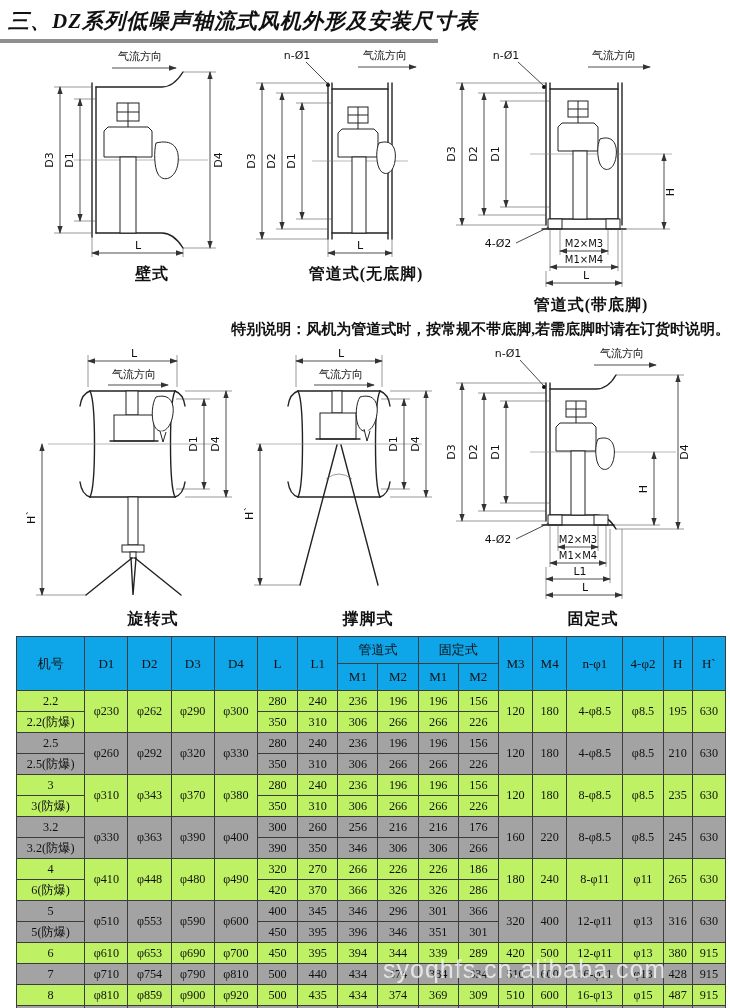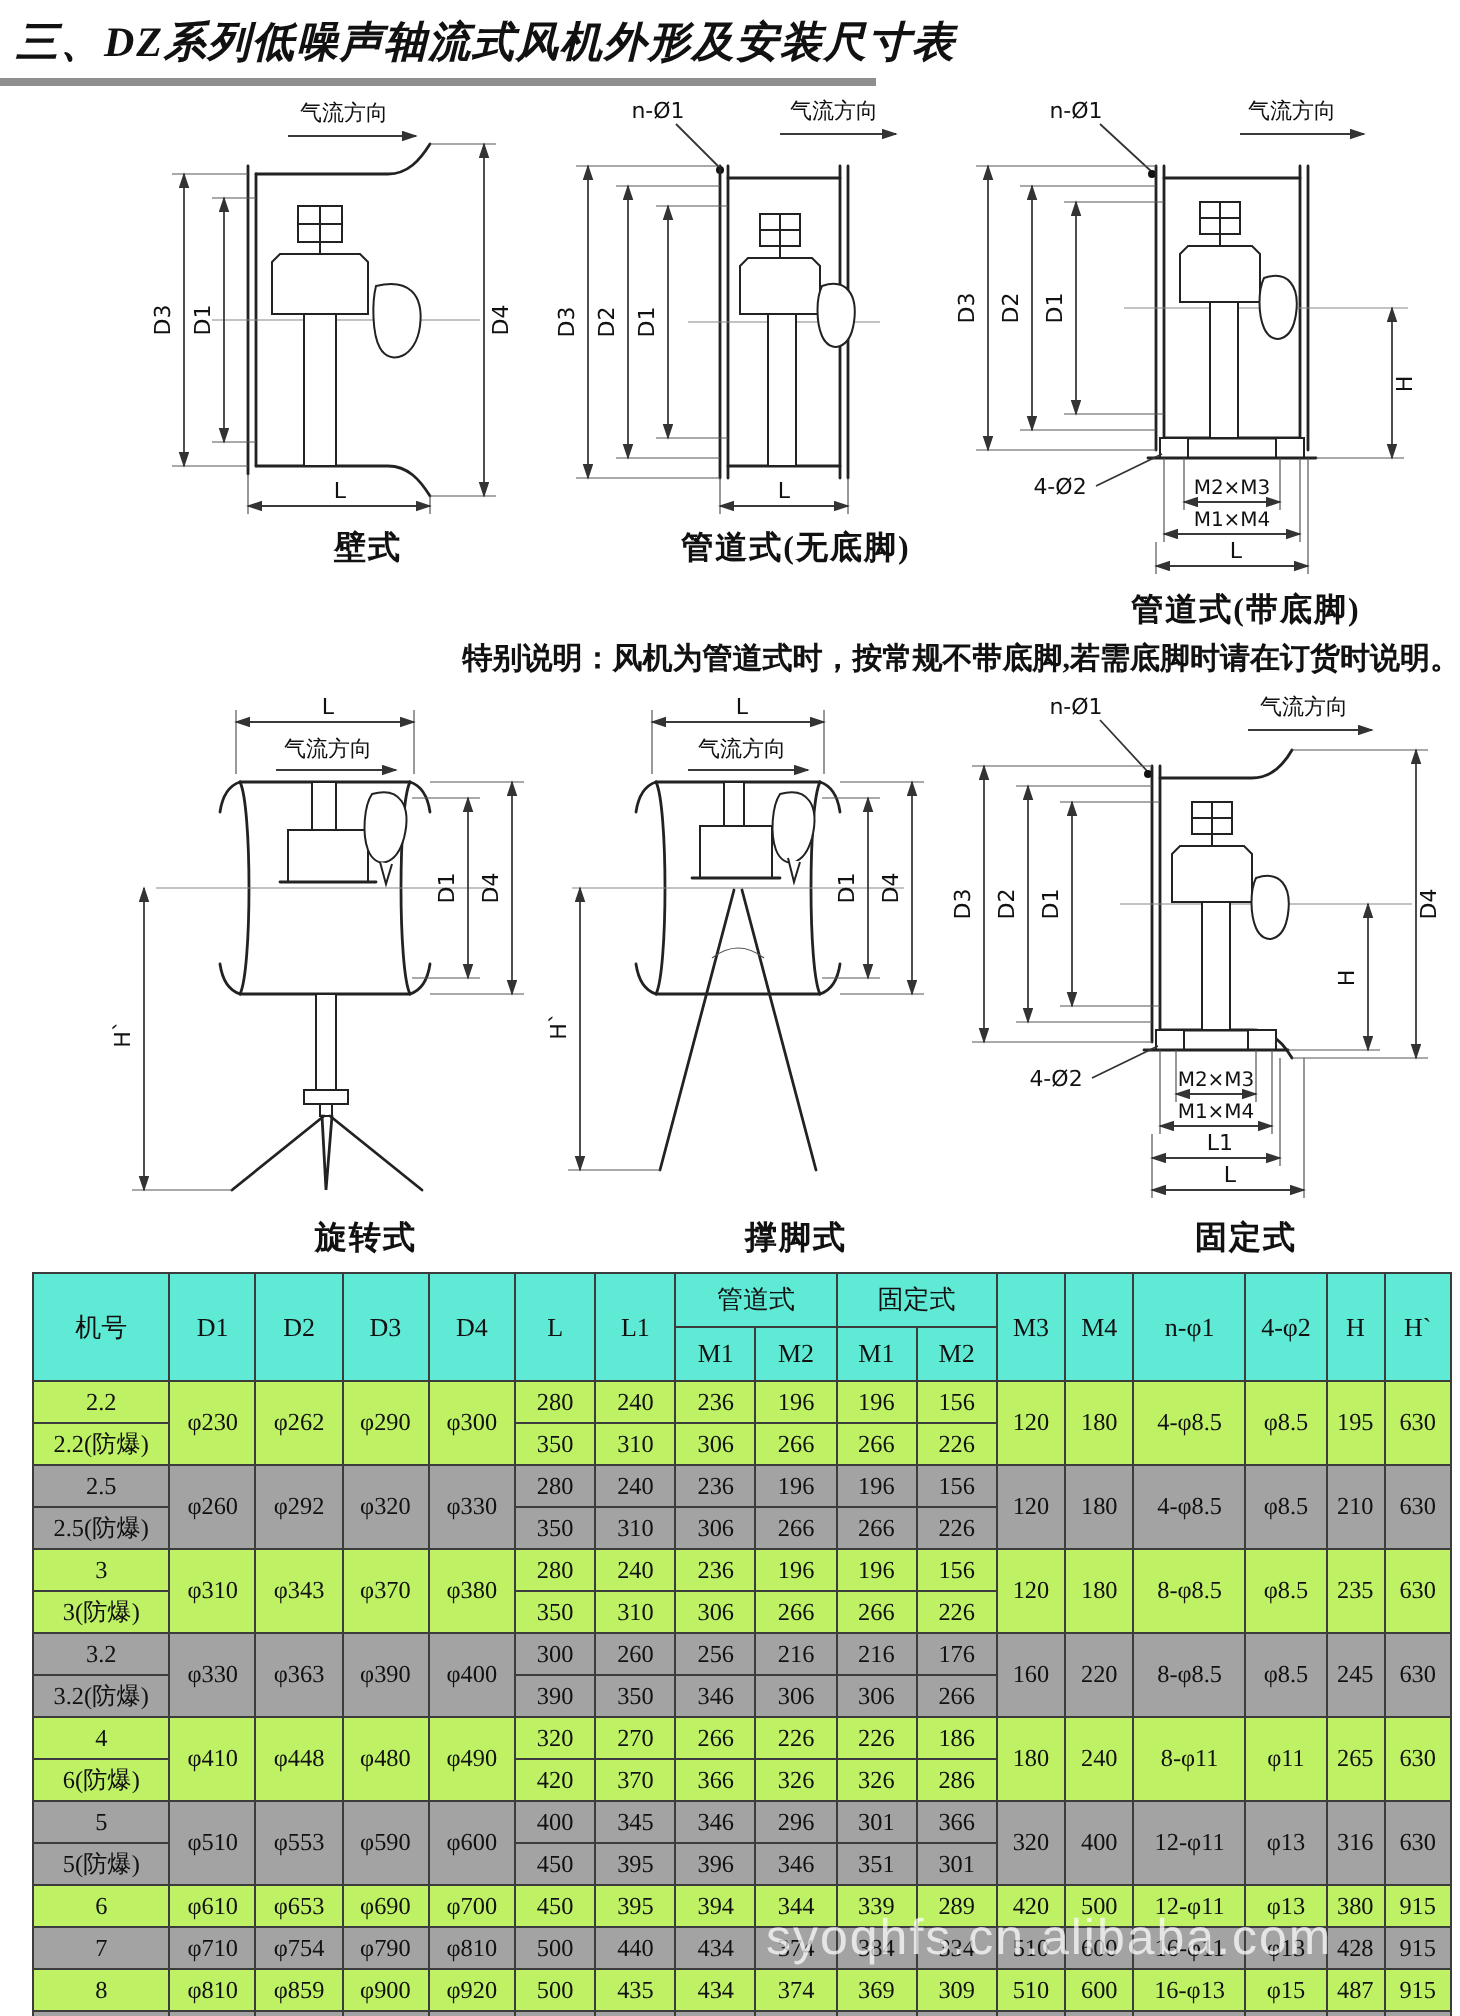--- a/index.html
+++ b/index.html
@@ -4,21 +4,21 @@
 <style>
   html,body{margin:0;padding:0;}
   body{
     width:730px;height:1008px;background:#fff;position:relative;overflow:hidden;
     font-family:"Liberation Serif","DejaVu Serif",serif;color:#111;
   }
   .title{
     font-size:21px;font-weight:bold;padding:7px 0 4px 8px;letter-spacing:1px;
     width:430px;border-bottom:4px solid #8f8f8f;white-space:nowrap;font-style:italic;
   }
-  .diagrams-row{display:flex;justify-content:flex-end;align-items:flex-start;padding:4px 6px 0 26px;}
+  .diagrams-row{display:flex;justify-content:flex-start;align-items:flex-start;padding:4px 6px 0 14px;}
   .diagram{display:flex;flex-direction:column;align-items:center;}
   .caption{font-size:16px;font-weight:bold;margin-top:2px;letter-spacing:1px;margin-left:48px;}
   .note{text-align:right;font-size:15px;font-weight:bold;margin:4px 0 2px 0;}
   
   svg text{font-family:"DejaVu Sans","Liberation Sans",sans-serif;font-size:11px;fill:#111;}
   svg text.small{font-size:10px;}
   .body-ln{stroke:#222;stroke-width:1.4;fill:none;stroke-linecap:round;}
   .mot{stroke:#222;stroke-width:1;fill:#fff;}
   .dim{stroke:#3a3a3a;stroke-width:0.9;fill:none;}
   .ext{stroke:#555;stroke-width:0.6;fill:none;}
@@ -27,21 +27,21 @@
   .dot{fill:#111;}
   
   table.size-table{
     border-collapse:collapse;margin:6px 0 0 16px;table-layout:fixed;width:710px;
     font-size:12.2px;text-align:center;
   }
   table.size-table th,table.size-table td{
     border:1px solid #3c3c3c;font-weight:normal;padding:0 1px;height:20px;line-height:1.05;
     overflow:hidden;white-space:nowrap;
   }
-  table.size-table thead th{background:#5eead4;height:26px;font-size:13px;}
+  table.size-table thead th{background:#0ea5e9;height:26px;font-size:13px;}
   table.size-table tbody tr{background:#bef264;}
   table.size-table tbody tr.shade{background:#a3a3a3;}
   .watermark{
     position:absolute;left:383px;top:955px;font-family:"Liberation Sans",sans-serif;
     font-size:25px;letter-spacing:1px;color:rgba(255,255,255,0.72);pointer-events:none;white-space:nowrap;
   }
 </style>
 </head>
 <body>
 

